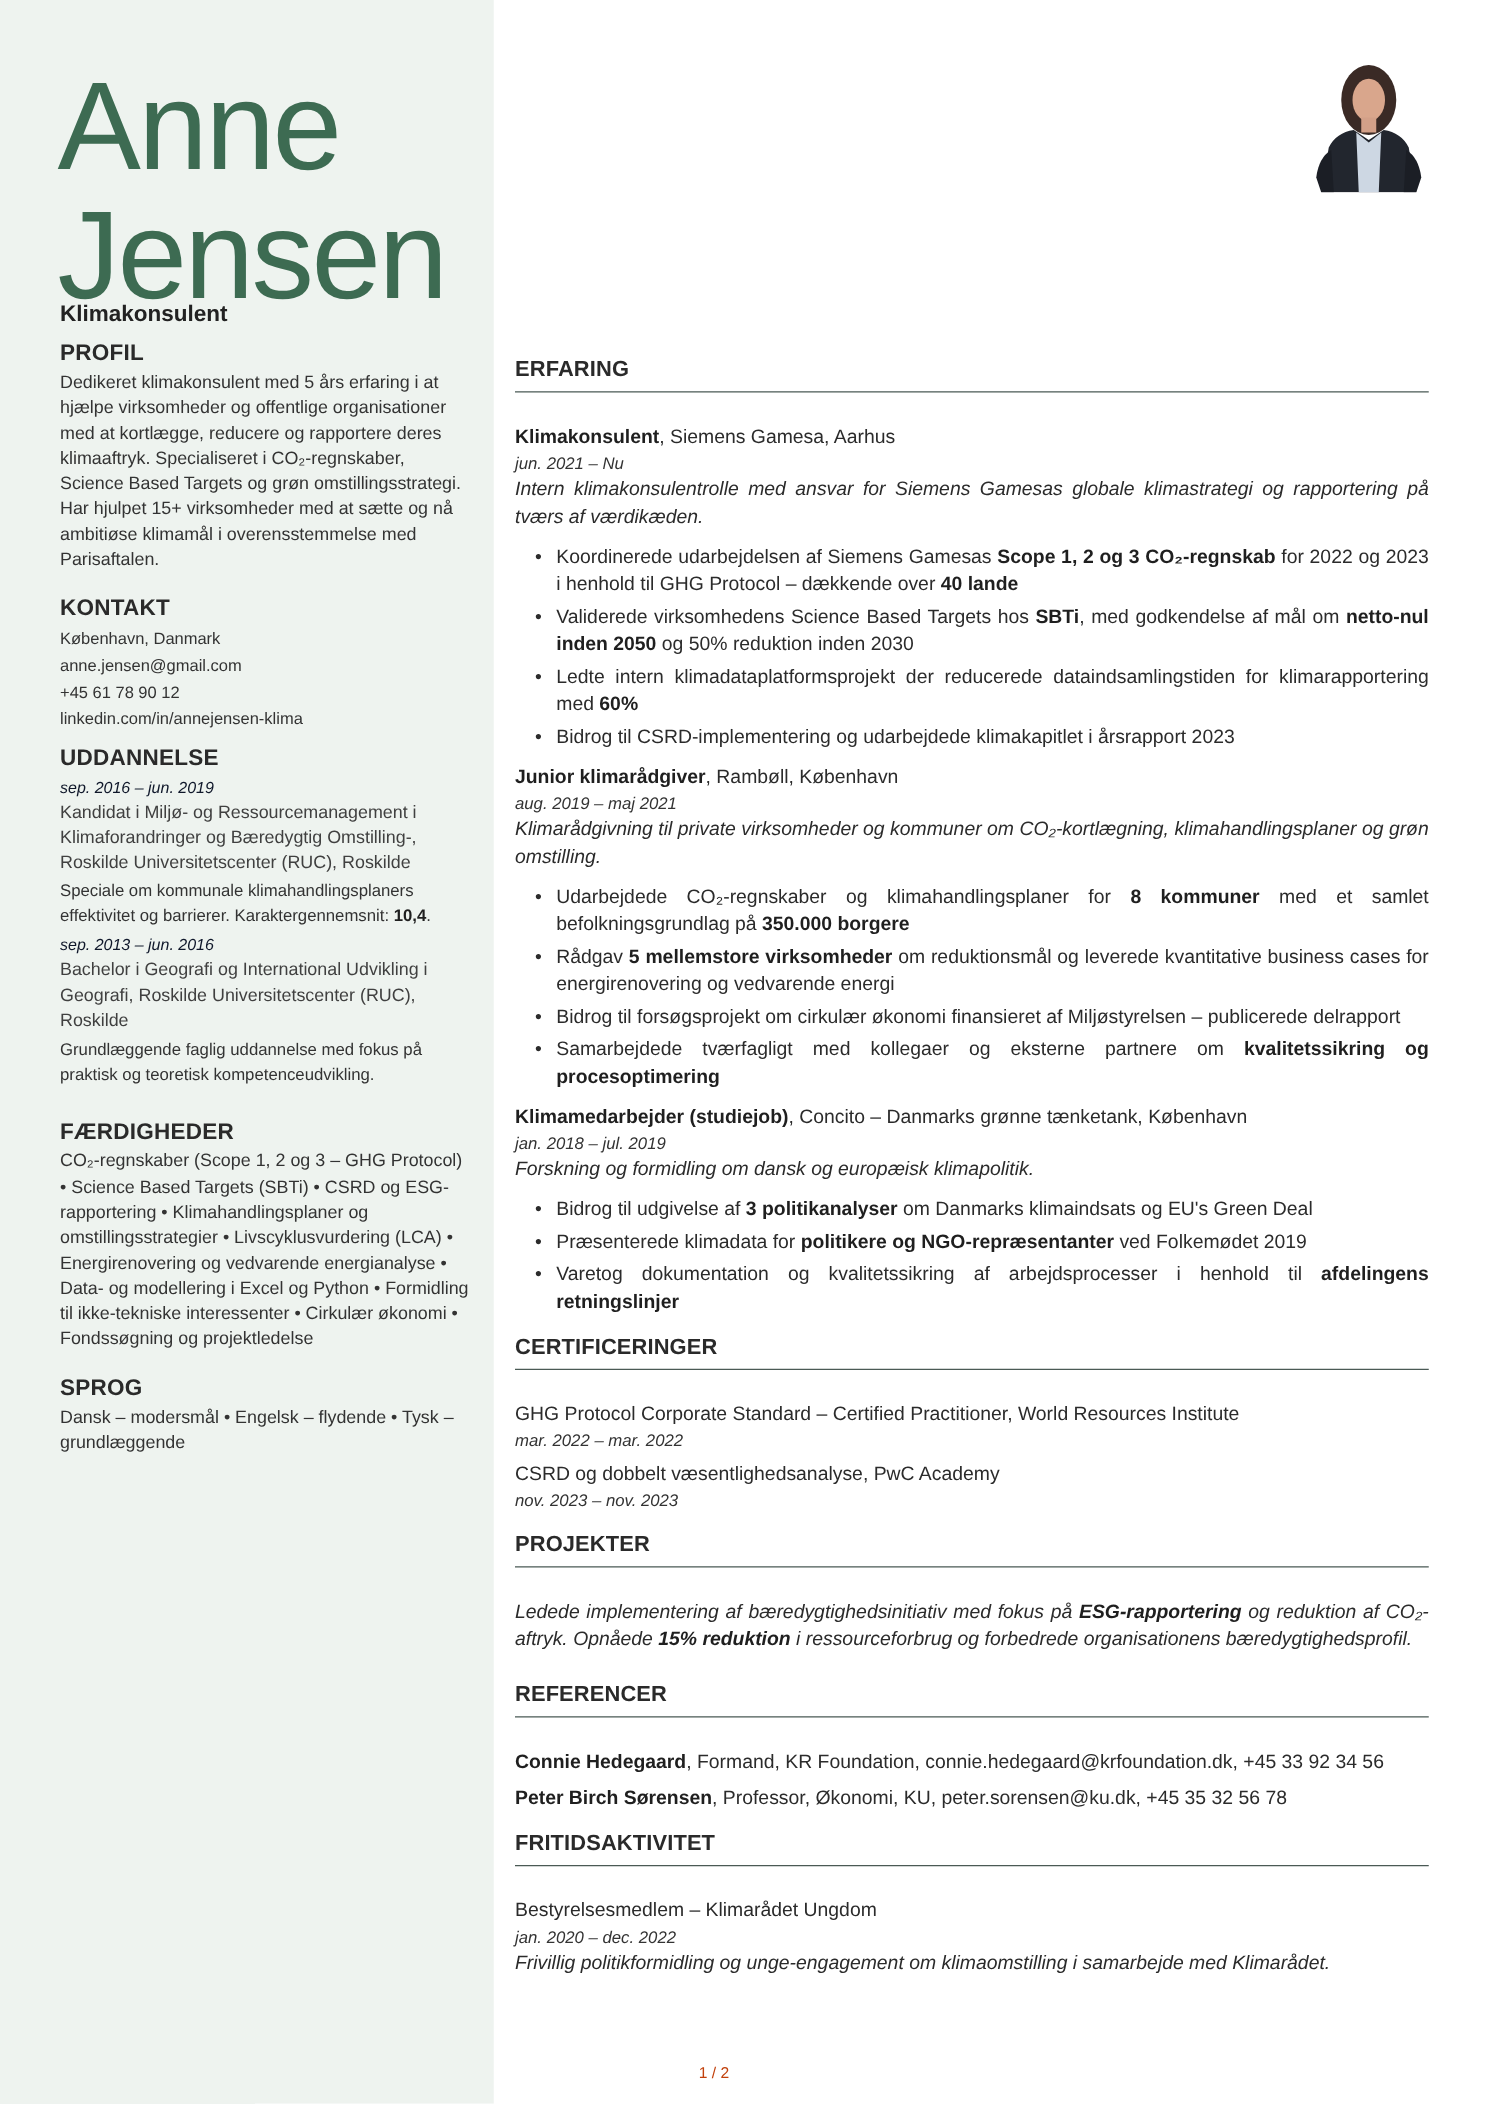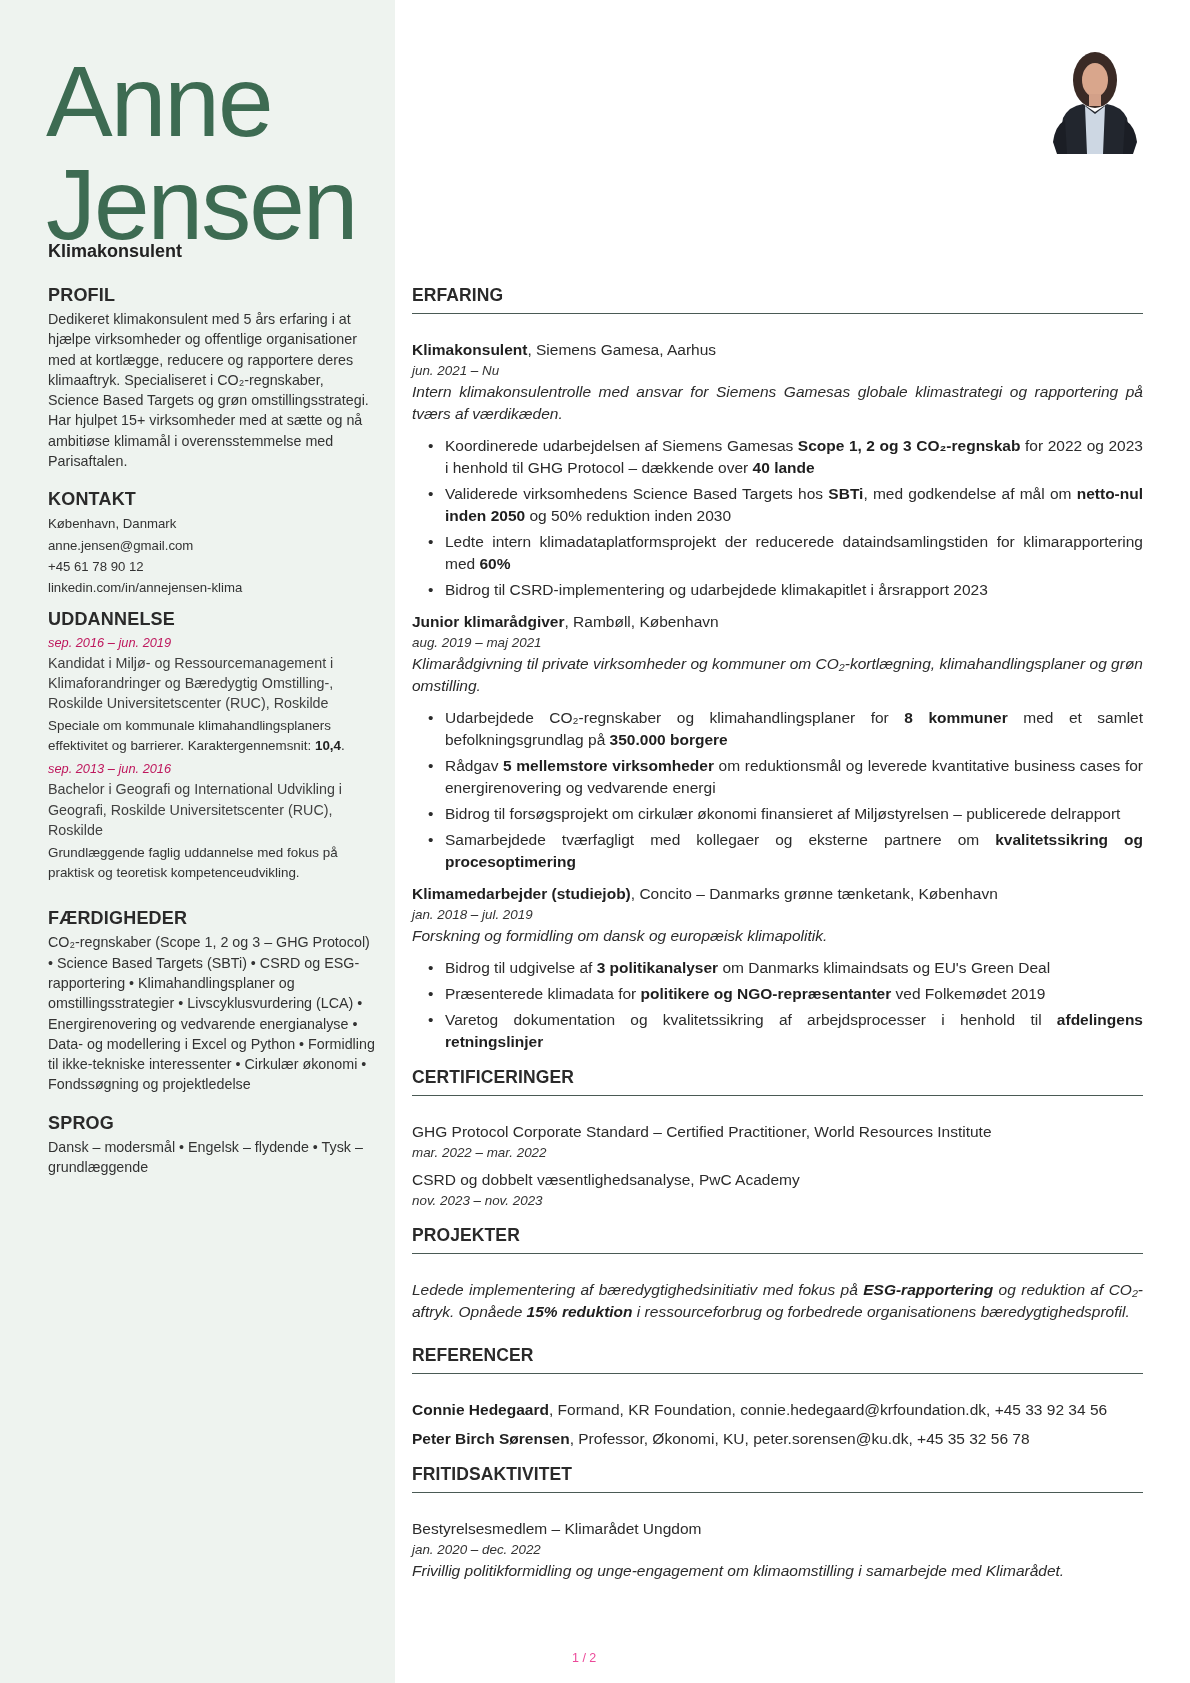--- a/index.html
+++ b/index.html
@@ -4,45 +4,45 @@
 <style>
   * { box-sizing: border-box; margin: 0; padding: 0; }
   html, body { width: 1190px; height: 1683px; background: #ffffff; overflow: hidden; }
   body { font-family: "Liberation Sans", "DejaVu Sans", sans-serif; color: #2b2b2b; position: relative; }
 
   .sidebar { position: absolute; left: 0; top: 0; width: 395px; height: 1683px; background: #eef3ef; }
   .name { position: absolute; left: 46px; top: 30px; font-weight: 400; color: #3d6b52; font-size: 100px; line-height: 103px; letter-spacing: -2px; width: 400px; margin-top: 20px; }
   .name div { white-space: nowrap; }
   .job-title { position: absolute; left: 48px; top: 241px; font-weight: 700; font-size: 18px; color: #222; }
 
-  .side-content { position: absolute; left: 48px; top: 285px; width: 330px; }
+  .side-content { position: absolute; left: 48px; top: 272px; width: 330px; }
   .side-h { font-weight: 700; font-size: 18px; color: #2a2a2a; margin-bottom: 3px; letter-spacing: 0.2px; }
   .side-p { font-size: 14.3px; line-height: 20.3px; color: #333; }
   .side-sec { margin-bottom: 18px; }
   .contact-line { font-size: 13.2px; line-height: 21.3px; color: #333; }
-  .edu-date { font-style: italic; font-size: 12.8px; color: #be185d; line-height: 20px; margin-top: 2px; }
+  .edu-date { font-style: italic; font-size: 12.8px; color: #0f172a; line-height: 20px; margin-top: 2px; }
   .edu-title { font-size: 14.3px; line-height: 20.3px; color: #404040; }
   .edu-desc { font-size: 13.4px; line-height: 19.5px; color: #333; margin-top: 3px; }
 
   .photo { position: absolute; left: 1035px; top: 42px; width: 110px; height: 112px; overflow: hidden; background: #fff; }
 
   .main { position: absolute; left: 412px; top: 285px; width: 731px; }
   .sec-h { font-weight: 700; font-size: 17.5px; color: #2a2a2a; padding-bottom: 7px; border-bottom: 1.5px solid #4a5a55; margin-bottom: 25px; letter-spacing: 0.1px; }
   .sec { margin-bottom: 14px; }
   .row { display: flex; justify-content: space-between; align-items: flex-start; flex-direction: column; }
   .row .left { font-size: 15.5px; line-height: 22px; color: #2b2b2b; flex: 1; padding-right: 10px; }
   .row .date { font-style: italic; font-size: 13.4px; color: #333; white-space: nowrap; line-height: 20px; }
   .desc { font-size: 15.5px; line-height: 22px; color: #2b2b2b; text-align: justify; font-style: italic; }
   ul.bullets { list-style: none; margin: 10px 0 10px 0; }
   ul.bullets li { position: relative; padding-left: 33px; font-size: 15.5px; line-height: 22px; text-align: justify; margin-bottom: 4px; color: #2b2b2b; }
   ul.bullets li::before { content: "•"; position: absolute; left: 16px; top: 0; }
   b { font-weight: 700; color: #1f1f1f; }
   .job { margin-bottom: 10px; }
   .ref { font-size: 15.5px; line-height: 22px; margin-bottom: 7px; }
-  .page-num { position: absolute; left: 572px; top: 1651px; font-size: 12.5px; color: #ec4899; }
+  .page-num { position: absolute; left: 559px; top: 1651px; font-size: 12.5px; color: #c2410c; }
 </style>
 </head>
 <body>
 
 <div class="sidebar"></div>
 
 <div class="name">
   <div>Anne</div>
   <div>Jensen</div>
 </div>

